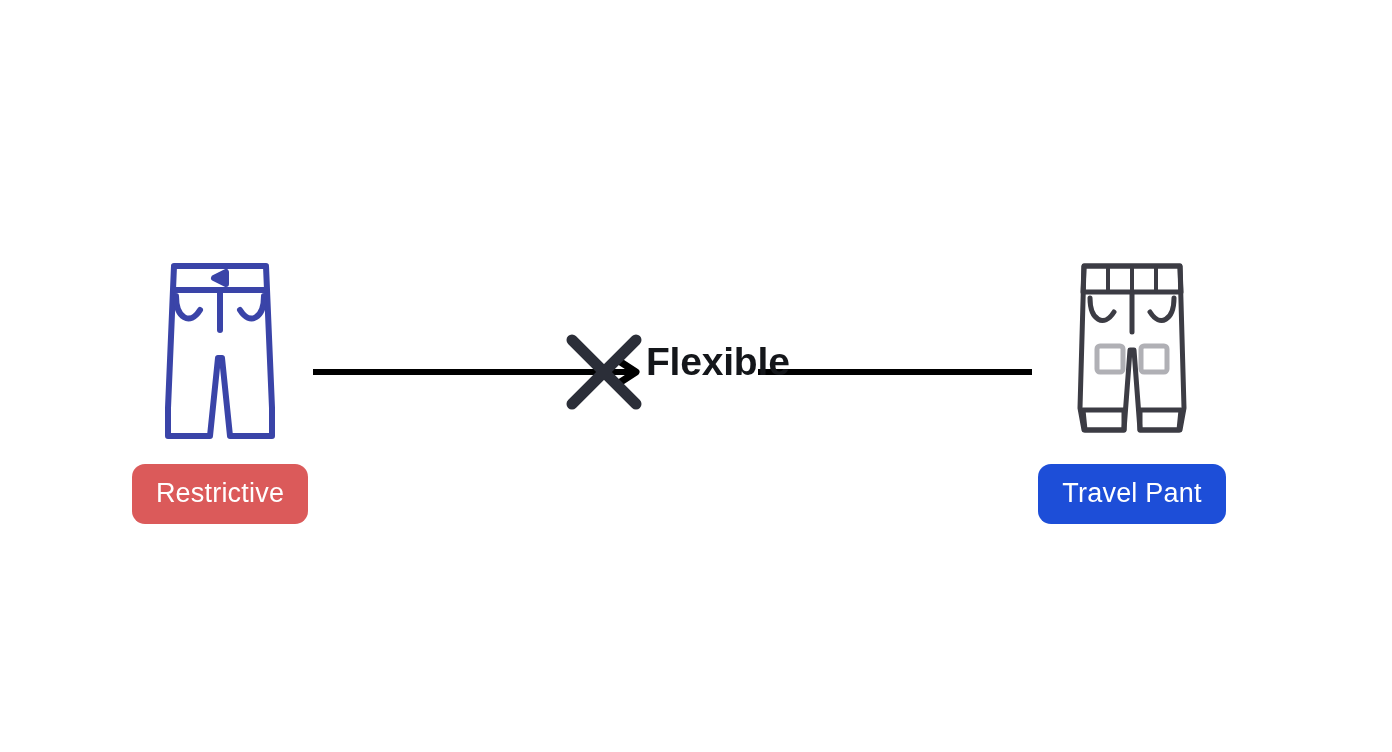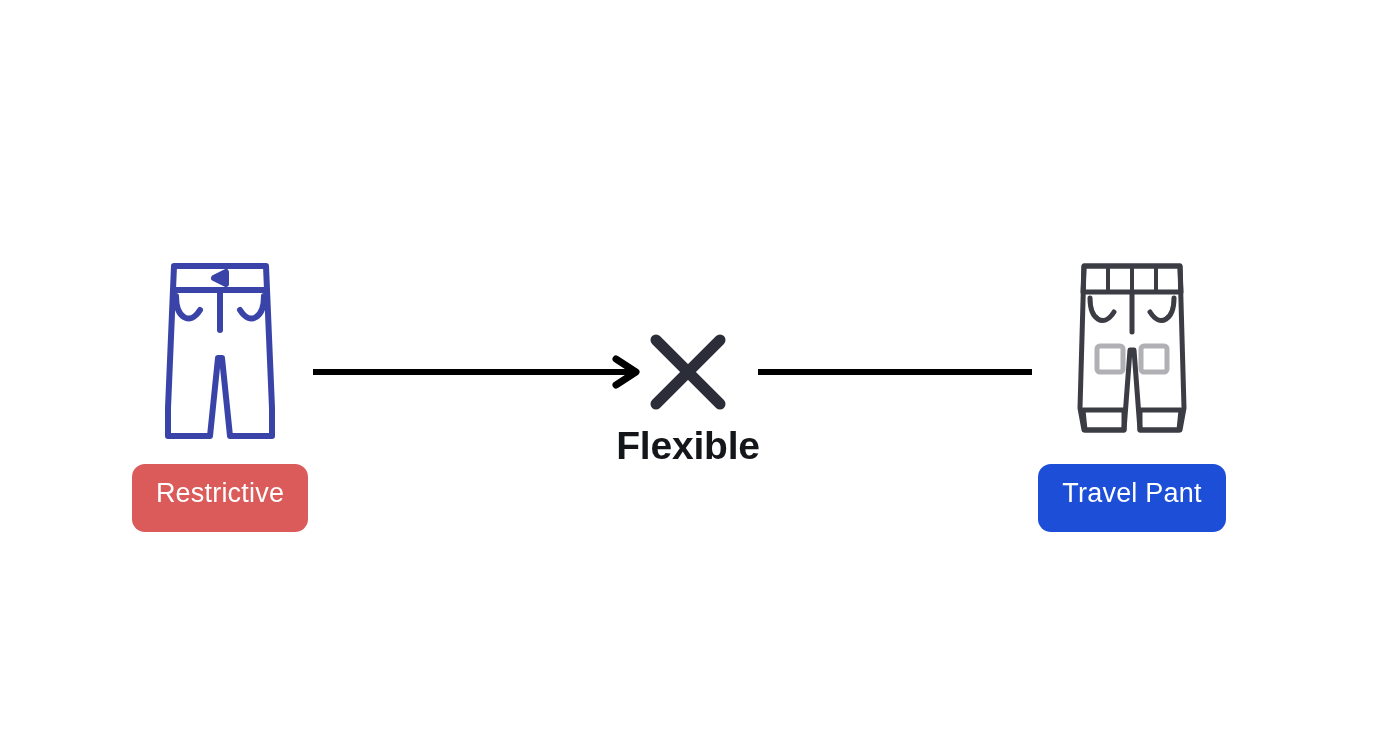--- a/index.html
+++ b/index.html
@@ -34,47 +34,47 @@
   }
 
   
   .badge {
     margin-top: 22px;
     border-radius: 13px;
     color: #ffffff;
     font-size: 27px;
     line-height: 1;
     letter-spacing: 0.2px;
-    padding: 16px 24px 25px 24px;
+    padding: 16px 24px 17px 24px;
     white-space: nowrap;
     text-align: center;
     box-sizing: border-box;
   }
   .badge-restrictive { background: #db5a5a; }
   .badge-travel      { background: #1d4ed8; }
 
   
   .connector {
     position: absolute;
     top: 348px;
     left: 300px;
     width: 750px;
     height: 50px;
   }
   .connector svg { display: block; }
 
   
   .center {
     position: absolute;
-    left: 582px;
+    left: 562px;
     top: 330px;
     width: 212px;
     display: flex;
-    flex-direction: column;
-    align-items: center;
+    flex-direction: row;
+    align-items: flex-start;
   }
   .cross-wrap { line-height: 0; }
   .center-label {
     margin-top: 12px;
     font-size: 39px;
     font-weight: bold;
     color: #14161a;
     line-height: 1;
     letter-spacing: -0.2px;
     white-space: nowrap;

